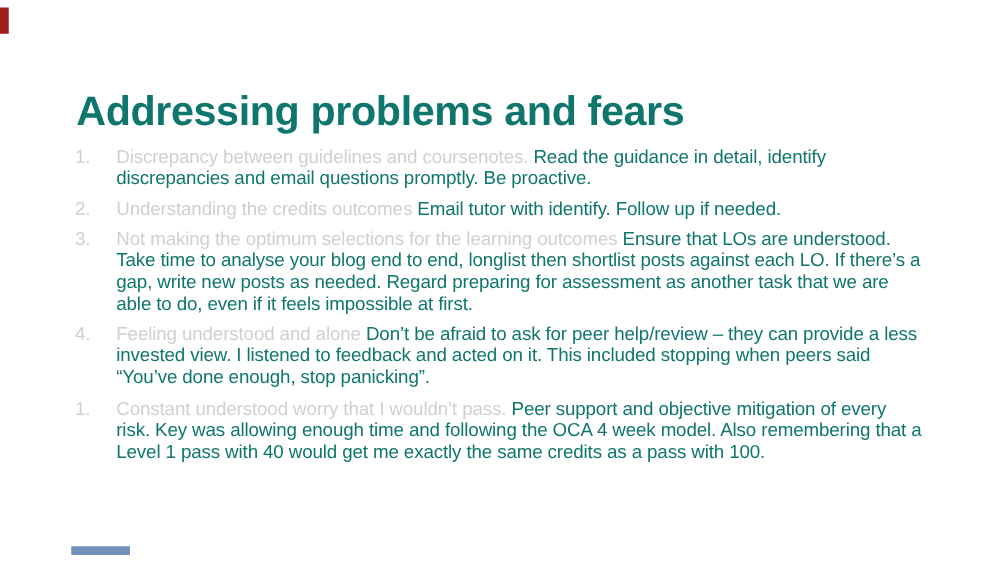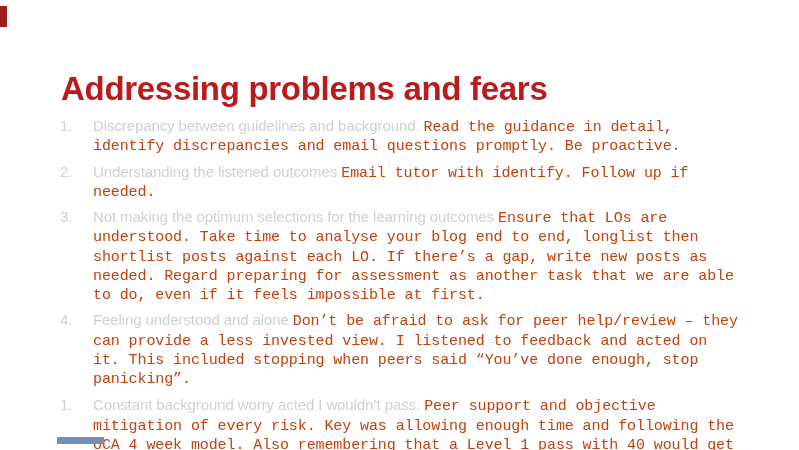--- a/index.html
+++ b/index.html
@@ -31,21 +31,21 @@
     height: 7px;
     background: #7390bd;
   }
   .slide-title {
     position: absolute;
     left: 61px;
     top: 48px;
     font-size: 33px;
     font-weight: 600;
     letter-spacing: -0.3px;
-    color: #b91c1c;
+    color: #0f766e;
     white-space: nowrap;
   }
   .lists {
     position: absolute;
     left: 60px;
     top: 117px;
     width: 678px;
   }
   .num-list {
     display: block;
@@ -65,64 +65,63 @@
     flex: 0 0 33px;
     color: #d0d0d0;
   }
   .item-body {
     flex: 1 1 auto;
   }
   .problem {
     color: #d0d0d0;
   }
   .solution {
-    color: #c2410c;
-    font-family: Liberation Mono, monospace;
+    color: #0f766e;
   }
 </style>
 </head>
 <body>
 
 <div class="slide">
 
   <div class="accent-top"></div>
 
   <h1 class="slide-title">Addressing problems and fears</h1>
 
   <div class="lists">
 
     <div class="num-list">
 
       <div class="list-item">
         <span class="item-number">1.</span>
-        <span class="item-body"><span class="problem">Discrepancy between guidelines and background.</span> <span class="solution">Read the guidance in detail, identify discrepancies and email questions promptly. Be proactive.</span></span>
+        <span class="item-body"><span class="problem">Discrepancy between guidelines and coursenotes.</span> <span class="solution">Read the guidance in detail, identify discrepancies and email questions promptly. Be proactive.</span></span>
       </div>
 
       <div class="list-item">
         <span class="item-number">2.</span>
-        <span class="item-body"><span class="problem">Understanding the listened outcomes</span> <span class="solution">Email tutor with identify. Follow up if needed.</span></span>
+        <span class="item-body"><span class="problem">Understanding the credits outcomes</span> <span class="solution">Email tutor with identify. Follow up if needed.</span></span>
       </div>
 
       <div class="list-item">
         <span class="item-number">3.</span>
         <span class="item-body"><span class="problem">Not making the optimum selections for the learning outcomes</span> <span class="solution">Ensure that LOs are understood. Take time to analyse your blog end to end, longlist then shortlist posts against each LO. If there’s a gap, write new posts as needed. Regard preparing for assessment as another task that we are able to do, even if it feels impossible at first.</span></span>
       </div>
 
       <div class="list-item">
         <span class="item-number">4.</span>
         <span class="item-body"><span class="problem">Feeling understood and alone</span> <span class="solution">Don’t be afraid to ask for peer help/review – they can provide a less invested view. I listened to feedback and acted on it. This included stopping when peers said “You’ve done enough, stop panicking”.</span></span>
       </div>
 
     </div>
 
     <div class="num-list second">
 
       <div class="list-item">
         <span class="item-number">1.</span>
-        <span class="item-body"><span class="problem">Constant background worry acted I wouldn’t pass.</span> <span class="solution">Peer support and objective mitigation of every risk. Key was allowing enough time and following the OCA 4 week model. Also remembering that a Level 1 pass with 40 would get me exactly the same credits as a pass with 100.</span></span>
+        <span class="item-body"><span class="problem">Constant understood worry that I wouldn’t pass.</span> <span class="solution">Peer support and objective mitigation of every risk. Key was allowing enough time and following the OCA 4 week model. Also remembering that a Level 1 pass with 40 would get me exactly the same credits as a pass with 100.</span></span>
       </div>
 
     </div>
 
   </div>
 
   <div class="accent-bottom"></div>
 
 </div>
 

